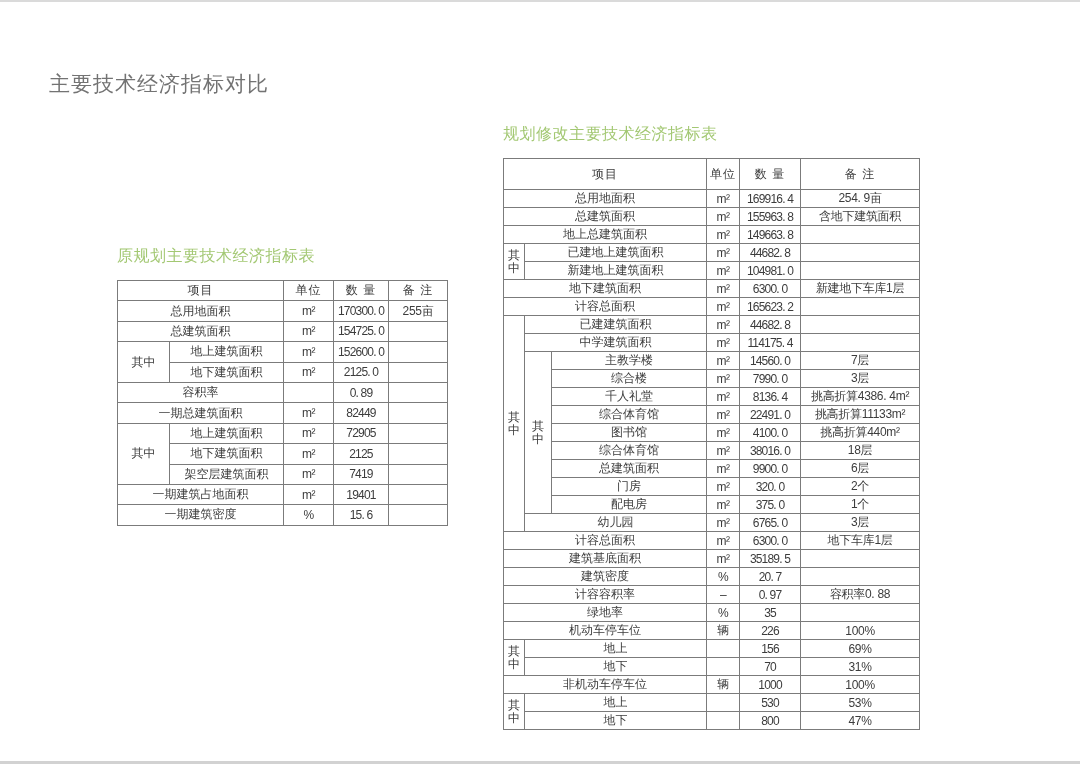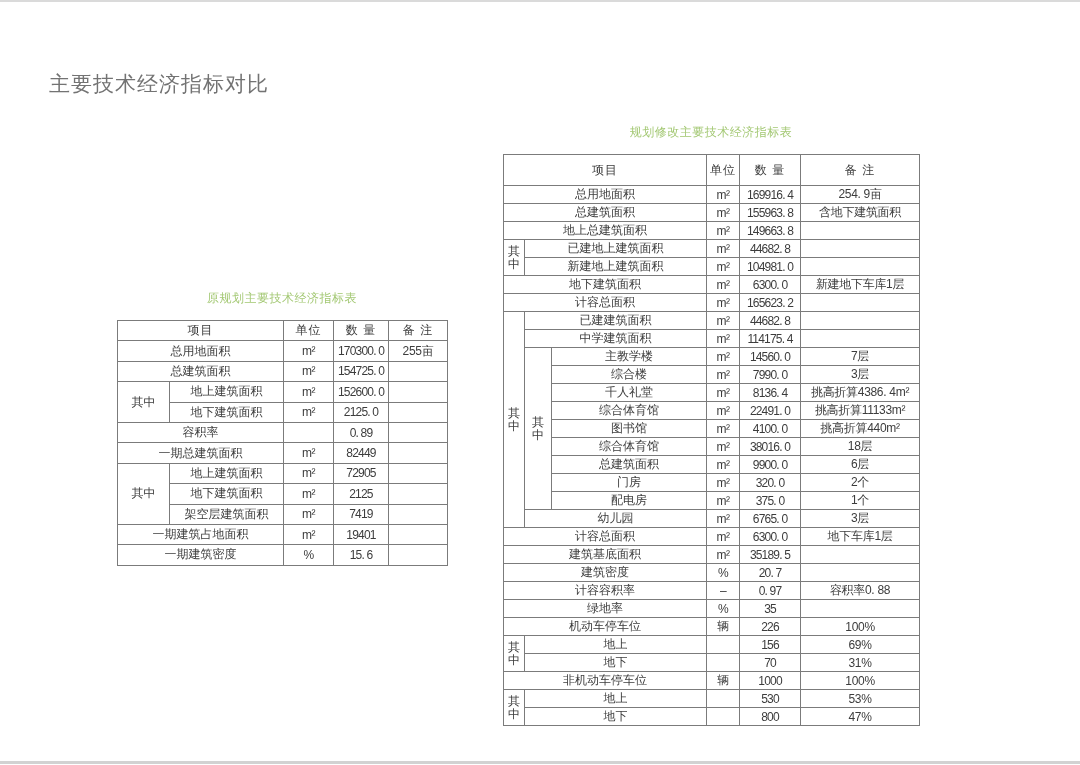--- a/index.html
+++ b/index.html
@@ -11,38 +11,38 @@
   .edge-top{position:absolute;top:0;left:0;width:1080px;height:2px;background:#dadada;}
   .edge-bottom{position:absolute;top:761px;left:0;width:1080px;height:3px;background:#d2d2d2;}
 
   .page-title{
     position:absolute;left:49px;top:70px;
     font-size:21px;letter-spacing:1px;color:#737373;font-weight:500;
   }
 
   .tbl-wrap{position:absolute;}
   .tbl-caption{
-    text-align:center;font-size:12px;color:#a3c873;font-weight:500;
+    text-align:left;font-size:16px;color:#a3c873;font-weight:500;
     letter-spacing:0.5px;
   }
   table.t{
     border-collapse:collapse;table-layout:fixed;
   }
   table.t td,table.t th{
     border:1px solid #7b7b7b;text-align:center;vertical-align:middle;
     padding:0 1px;font-size:12px;font-weight:normal;color:#3c3c3c;
     overflow:hidden;white-space:nowrap;
   }
   table.t th{font-weight:400;letter-spacing:1px;}
   .num{font-size:11px;letter-spacing:-0.8px;}
   .unit{font-size:10.5px;letter-spacing:-0.5px;}
   .note{font-size:11.5px;letter-spacing:-0.3px;}
 
   
-  .lt-wrap{left:117px;top:246px;width:330px;margin-top:44px;}
+  .lt-wrap{left:117px;top:246px;width:330px;}
   .lt{width:330px;margin-top:13px;}
   .lt tr{height:20.4px;}
 
   
   .rt-wrap{left:503px;top:124px;width:416px;}
   .rt{width:416px;margin-top:13px;}
   .rt tr{height:17.8px;}
   .rt tr.hdr{height:31px;}
 
   .stack{

